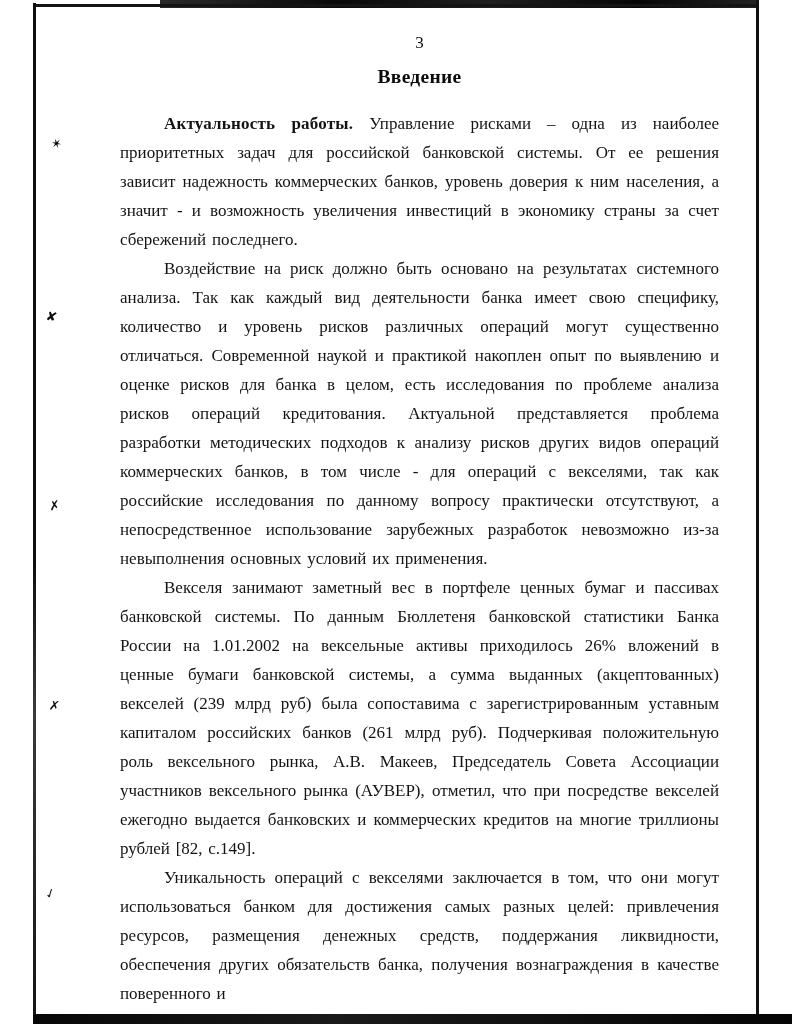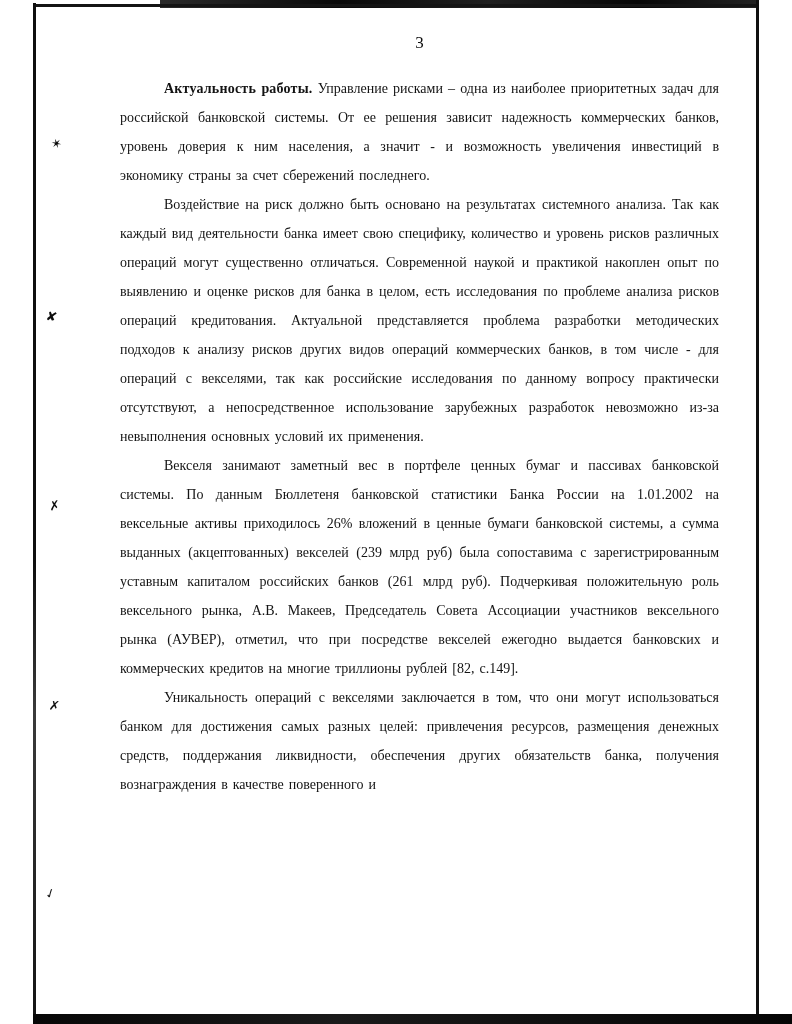--- a/index.html
+++ b/index.html
@@ -68,21 +68,21 @@
   .heading {
     margin-top: 13px;
     text-align: center;
     font-size: 19.5px;
     font-weight: bold;
     color: #0c0c0c;
     letter-spacing: 0.3px;
   }
   .body-text { margin-top: 21px; }
   .body-text p {
-    font-size: 14px;
+    font-size: 17px;
     line-height: 29px;
     text-align: justify;
     text-indent: 44px;
     color: #131313;
     word-spacing: 1.5px;
   }
   .body-text p .lead { font-weight: bold; letter-spacing: 0.2px; }
 </style>
 </head>
 <body>
@@ -94,20 +94,21 @@
 <div class="border-bottom"></div>
 
 <span class="margin-mark mark-1">✶</span>
 <span class="margin-mark mark-2">✘</span>
 <span class="margin-mark mark-3">✗</span>
 <span class="margin-mark mark-4">✗</span>
 <span class="margin-mark mark-5">✓</span>
 
 <div class="content">
   <div class="page-number">3</div>
+  <div class="heading">Введение</div>
 
   <div class="body-text">
     <p><span class="lead">Актуальность работы.</span><span> Управление рисками – одна из наиболее приоритетных задач для российской банковской системы. От ее решения зависит надежность коммерческих банков, уровень доверия к ним населения, а значит - и возможность увеличения инвестиций в экономику страны за счет сбережений последнего.</span></p>
     <p><span>Воздействие на риск должно быть основано на результатах системного анализа. Так как каждый вид деятельности банка имеет свою специфику, количество и уровень рисков различных операций могут существенно отличаться. Современной наукой и практикой накоплен опыт по выявлению и оценке рисков для банка в целом, есть исследования по проблеме анализа рисков операций кредитования. Актуальной представляется проблема разработки методических подходов к анализу рисков других видов операций  коммерческих банков, в том числе - для операций  с векселями, так как российские исследования по данному вопросу практически отсутствуют, а непосредственное использование зарубежных разработок невозможно из-за невыполнения основных условий их применения.</span></p>
     <p><span>Векселя занимают заметный вес в портфеле ценных бумаг и пассивах банковской системы. По данным Бюллетеня банковской статистики Банка России на 1.01.2002 на вексельные активы приходилось 26% вложений в ценные бумаги банковской системы, а сумма выданных (акцептованных) векселей (239 млрд  руб) была сопоставима с зарегистрированным уставным капиталом российских банков (261 млрд руб). Подчеркивая положительную роль вексельного рынка, А.В. Макеев, Председатель Совета Ассоциации участников вексельного рынка (АУВЕР), отметил, что при посредстве векселей ежегодно выдается банковских и коммерческих кредитов на многие триллионы рублей [82, с.149].</span></p>
     <p><span>Уникальность операций с векселями заключается в том, что они могут использоваться банком для достижения самых разных целей: привлечения ресурсов, размещения денежных средств, поддержания ликвидности, обеспечения других обязательств банка, получения вознаграждения в качестве поверенного и</span></p>
   </div>
 </div>
 
 </body></html>

